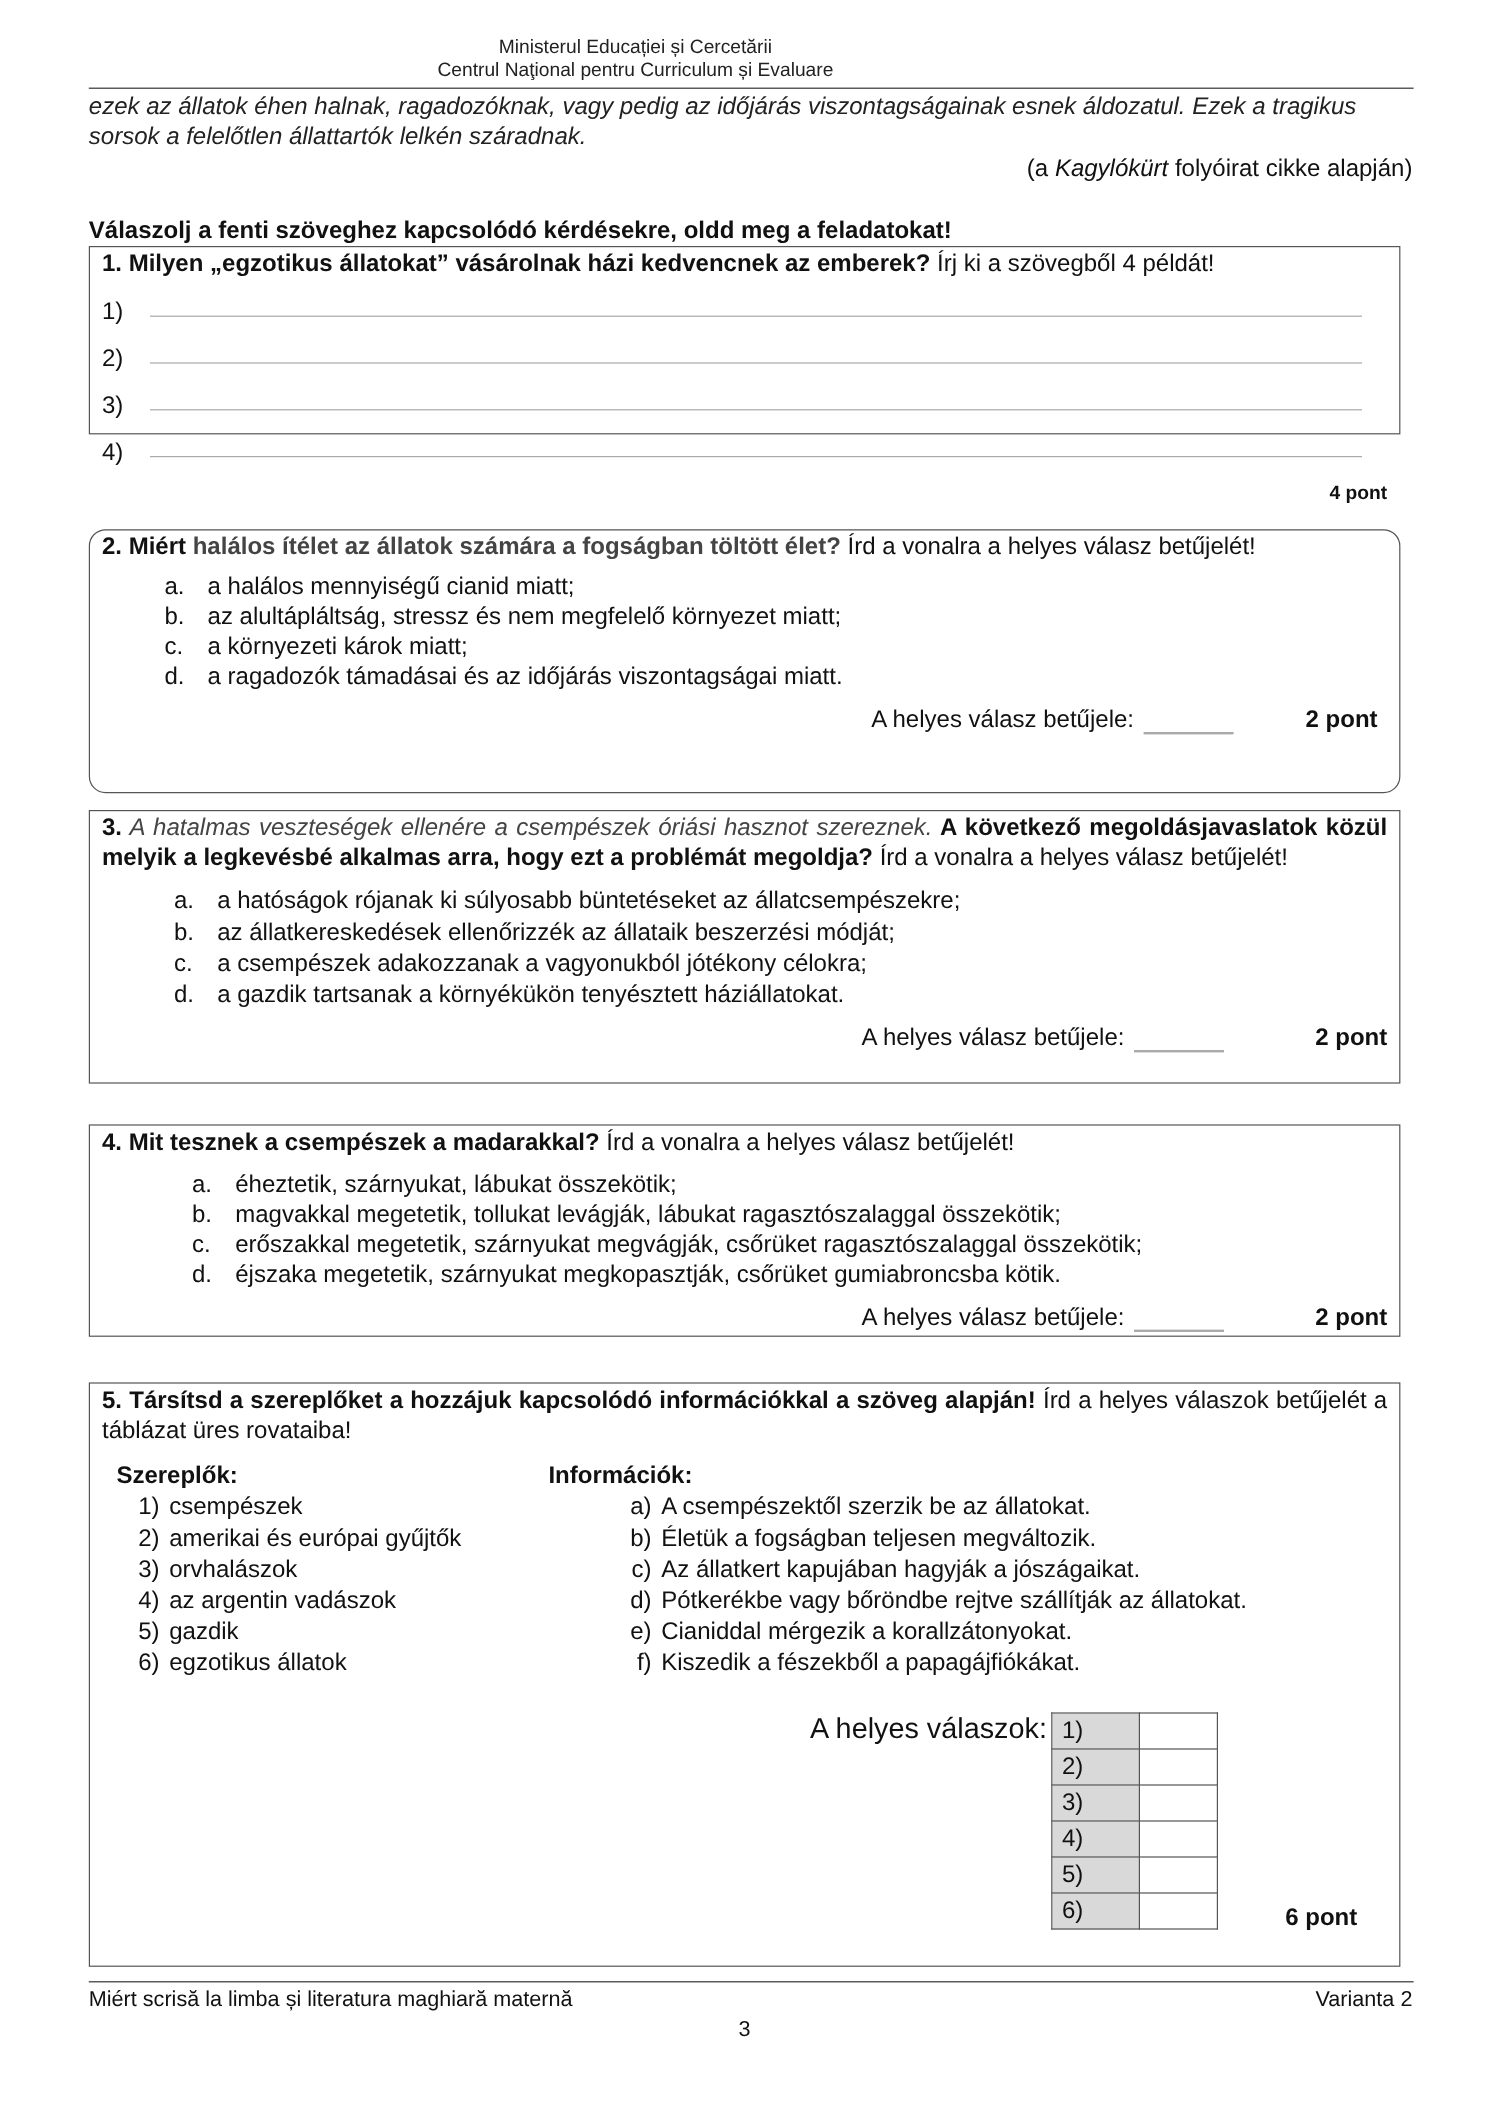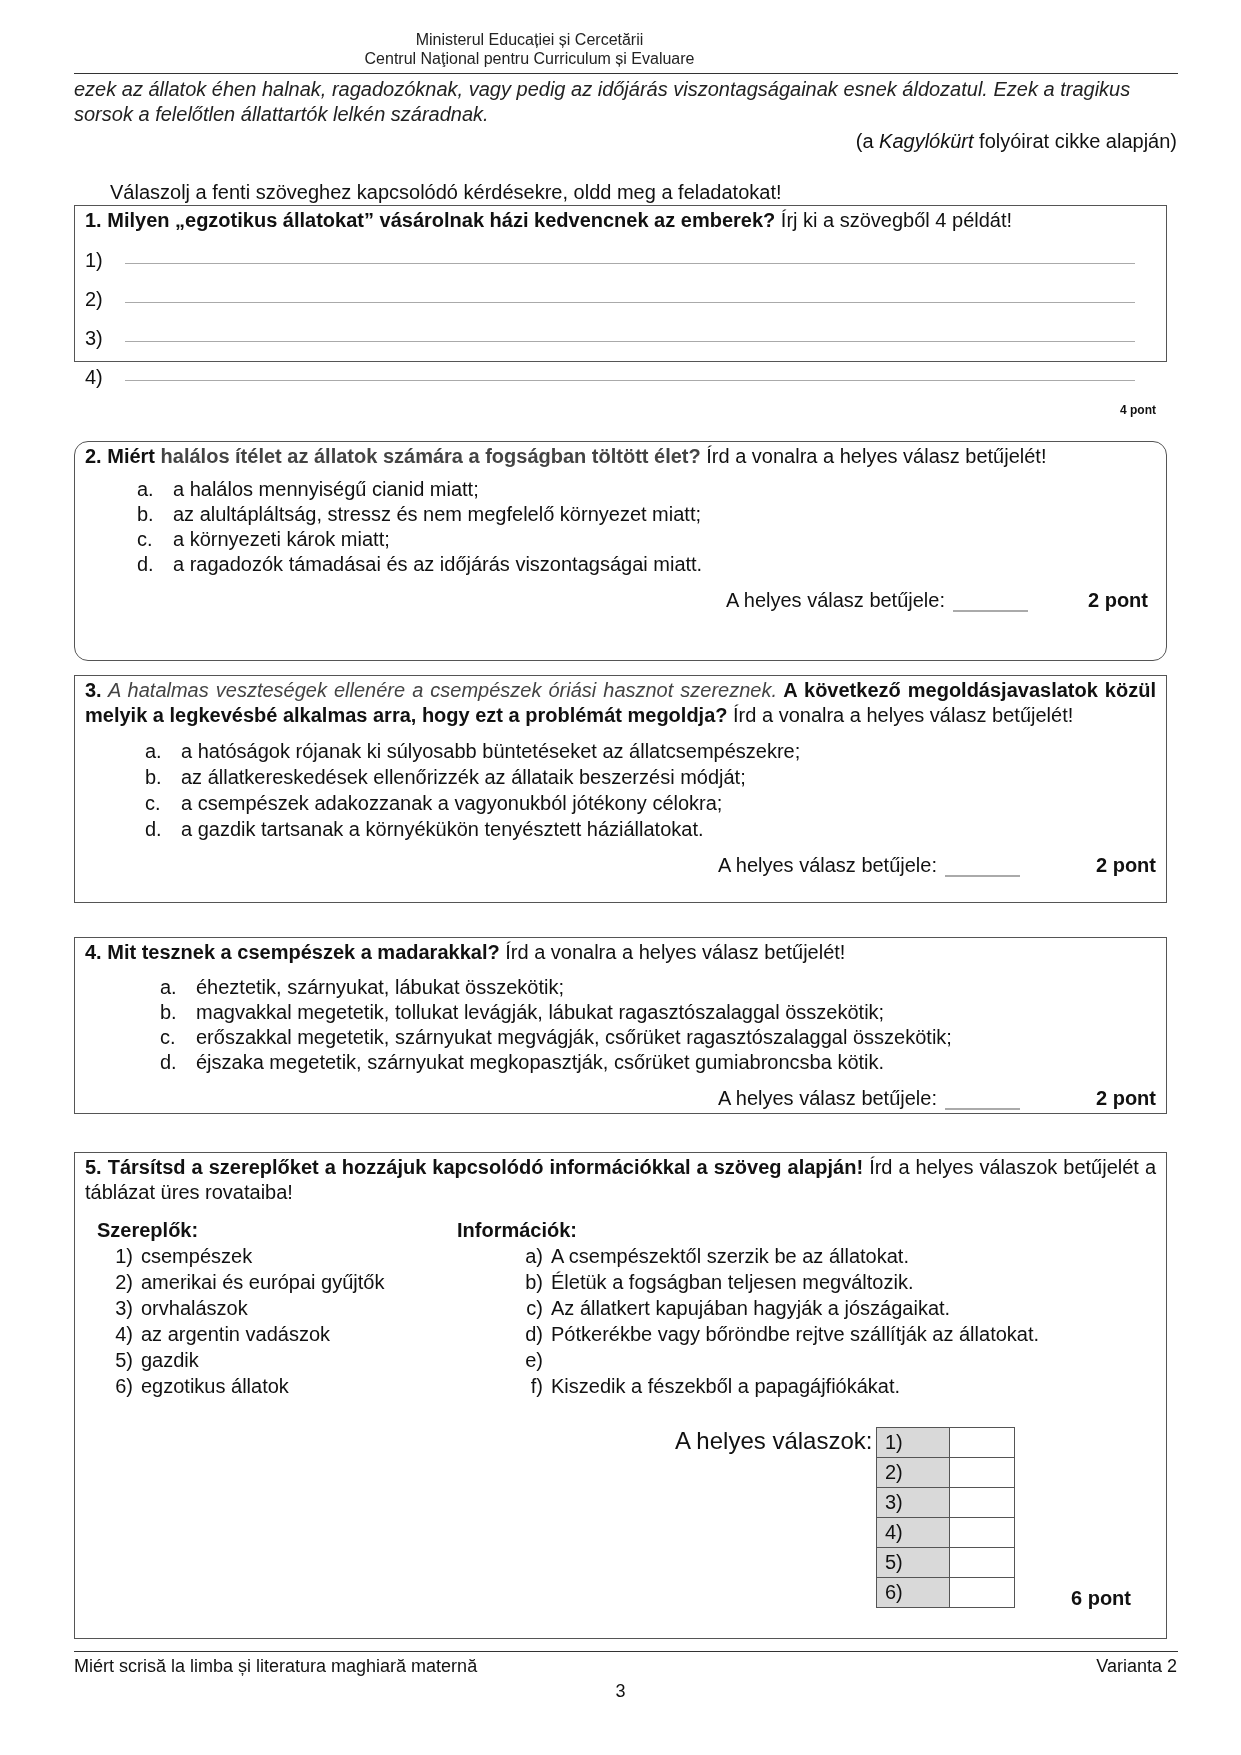--- a/index.html
+++ b/index.html
@@ -2,30 +2,30 @@
 <html><head>
 <meta charset="utf-8">
 <style>
   html, body { margin:0; padding:0; background:#ffffff; }
   body { width:1241px; height:1755px; position:relative; font-family:"Liberation Sans", sans-serif; color:#111; overflow:hidden; }
   .abs { position:absolute; }
   .header { left:0; width:1059px; top:30px; text-align:center; font-size:16px; line-height:19px; color:#222; }
   .header-rule { left:74px; width:1104px; top:73px; height:0; border-top:1.5px solid #333; }
   .intro { left:74px; width:1104px; top:77px; font-size:20px; line-height:25px; font-style:italic; color:#222; }
   .source { right:64px; top:130px; font-size:20px; color:#111; }
-  .instruct { left:74px; top:181px; font-size:20px; font-weight:normal; color:#111;margin-left:36px; }
+  .instruct { left:74px; top:181px; font-size:20px; font-weight:bold; color:#111; }
   .box { left:74px; width:1093px; border:1.5px solid #555; background:#fff; box-sizing:border-box; }
   .qtext { font-size:20px; line-height:25px; padding:2px 10px 0 10px; text-align:justify; }
   .b { font-weight:bold; }
   .gray { color:#444; }
   .it { font-style:italic; color:#444; }
   .ansline { display:flex; align-items:flex-end; font-size:20px; height:39px; padding-left:10px; }
   .ansline .num { width:40px; }
   .ansline .rule { flex:0 0 1010px; border-bottom:1.5px solid #aaa; height:0; margin-bottom:8px; }
-  .points { font-size:12px; font-weight:bold; text-align:right; }
+  .points { font-size:16px; font-weight:bold; text-align:right; }
   .opts { list-style:none; margin:0; padding:0; font-size:20px; line-height:25px; }
   .opts li { display:flex; }
   .opts .lt { width:36px; }
   .resp { display:flex; justify-content:flex-end; align-items:flex-end; font-size:20px; }
   .blank { display:inline-block; width:75px; border-bottom:2px solid #aaa; margin-left:8px; height:18px; }
   .cols { display:flex; font-size:20px; line-height:26px; }
   .col-head { font-weight:bold; }
   .li { display:flex; }
   .li .n { width:36px; text-align:right; padding-right:8px; }
   table.ans { border-collapse:collapse; font-size:20px; }
@@ -209,20 +209,21 @@
         <div class="li">
             <span class="n">c)</span>
             <span>Az állatkert kapujában hagyják a jószágaikat.</span>
           </div>
         <div class="li">
             <span class="n">d)</span>
             <span>Pótkerékbe vagy bőröndbe rejtve szállítják az állatokat.</span>
           </div>
         <div class="li">
             <span class="n">e)</span>
+            <span>Cianiddal mérgezik a korallzátonyokat.</span>
           </div>
         <div class="li">
             <span class="n">f)</span>
             <span>Kiszedik a fészekből a papagájfiókákat.</span>
           </div>
       </div>
     </div>
   </div>
   <div style="position:absolute;left:600px;top:274px;font-size:24px;">A helyes válaszok:</div>
   <table class="ans" style="position:absolute;left:801px;top:274px;">

